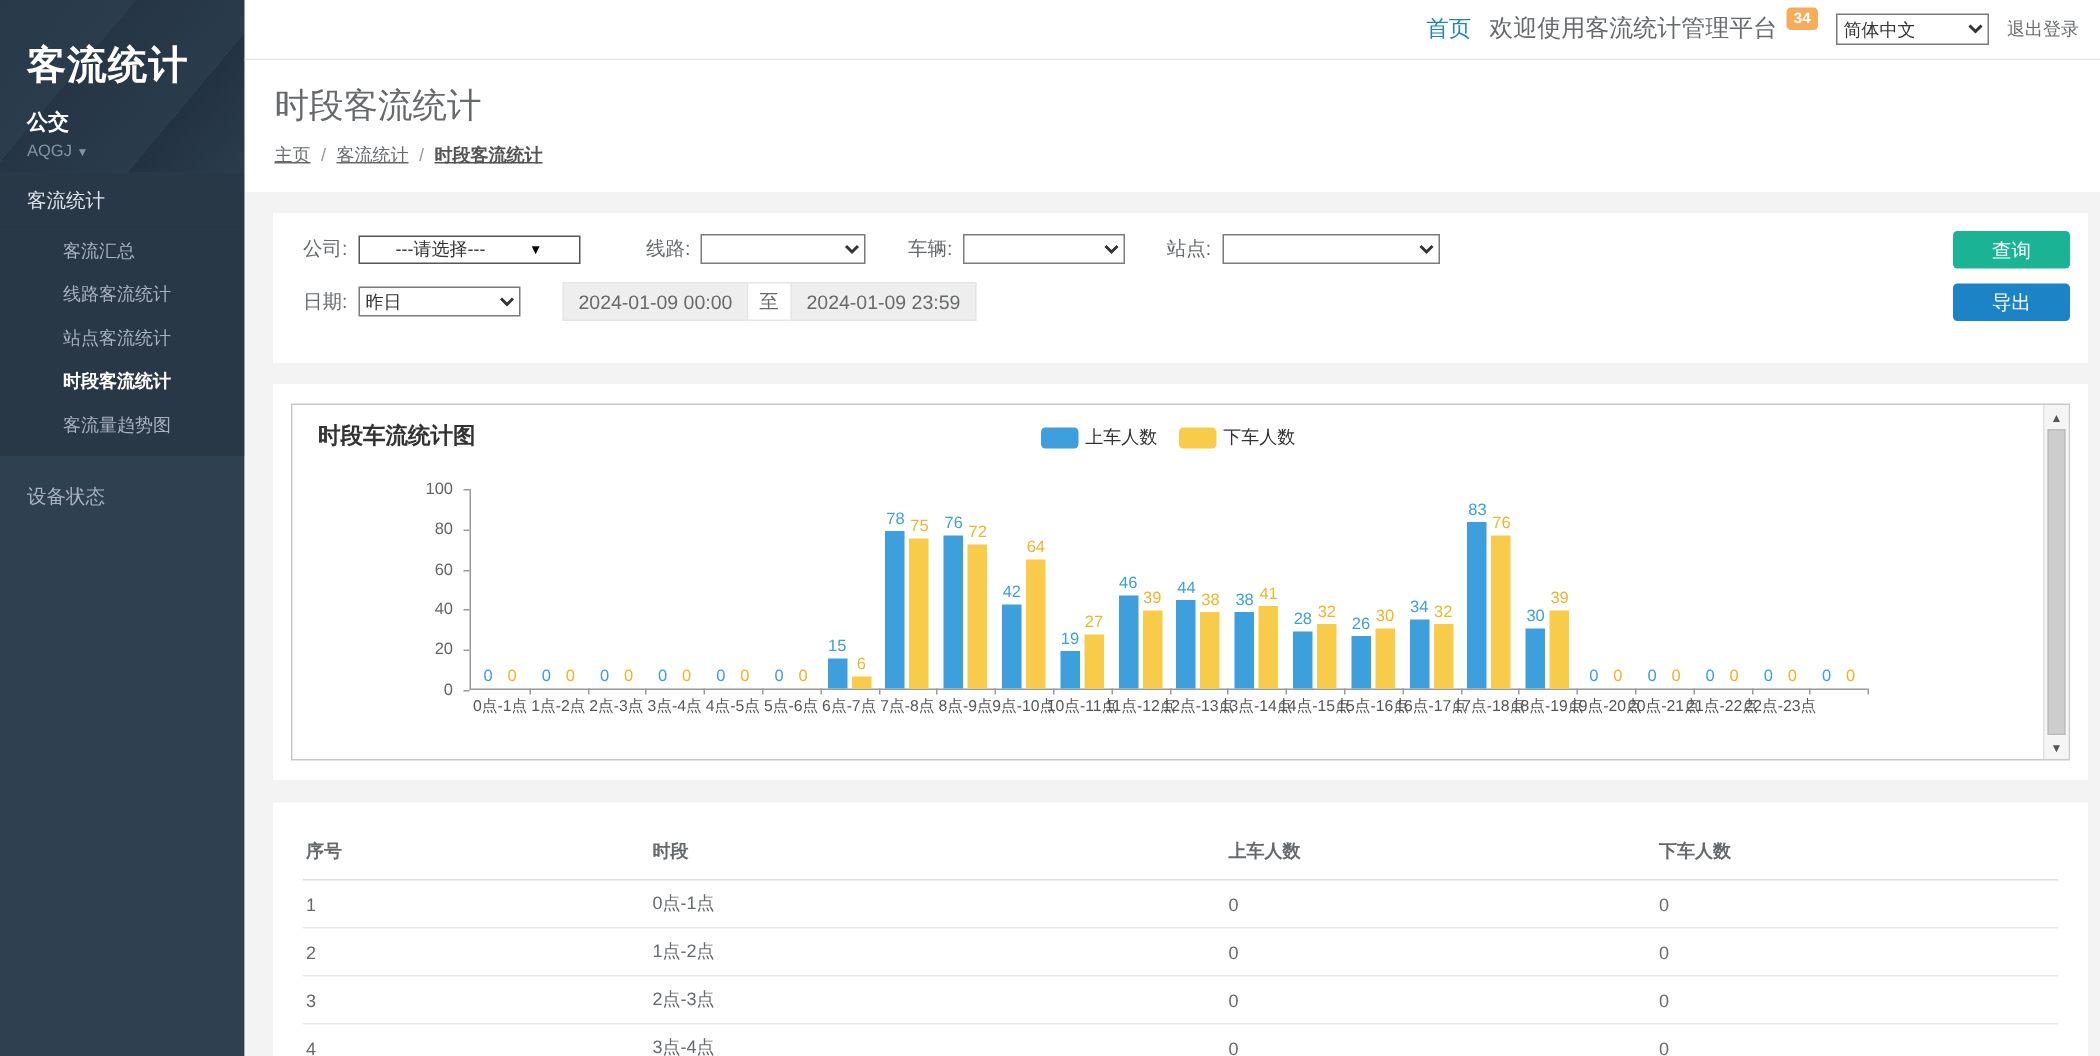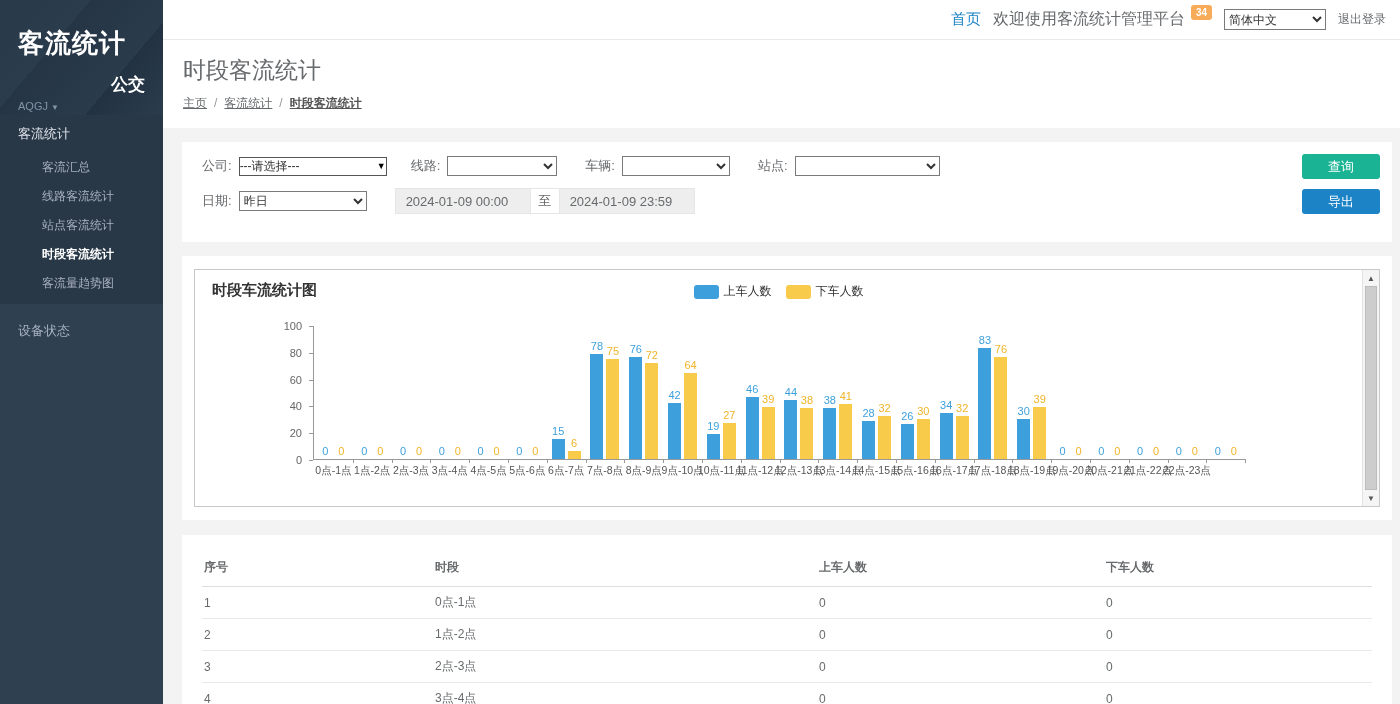--- a/index.html
+++ b/index.html
@@ -8,21 +8,21 @@
 
   
   .app { display:flex; width:1400px; height:704px; }
   .sidebar { width:163px; min-width:163px; height:704px; background:#2f4050; overflow:hidden; }
   .main { flex:1; display:flex; flex-direction:column; height:704px; overflow:hidden; }
 
   
   .side-header { padding:26px 18px 16px 18px; height:115px;
     background:linear-gradient(130deg,#28394a 0%,#2b3c4d 35%,#253546 35%,#2a3b4c 70%,#223243 70%,#2b3c4d 100%); }
   .side-title { color:#ffffff; font-size:26px; font-weight:bold; letter-spacing:1px; }
-  .side-org { color:#ffffff; font-size:17px; font-weight:bold; margin-top:12px;text-align:right; }
+  .side-org { color:#ffffff; font-size:14px; font-weight:bold; margin-top:12px; }
   .side-user { color:#8095a8; font-size:11px; margin-top:4px; }
   .side-user .caret { font-size:8px; color:#8095a8; }
   .nav-item { padding:10px 18px; color:#a7b1c2; font-size:13px; cursor:pointer; }
   .nav-item.active-section { background:#293846; color:#dfe4ed; }
   .submenu { background:#293846; padding-bottom:6px; }
   .submenu .subitem { padding:6px 10px 6px 42px; color:#a7b1c2; font-size:12px; cursor:pointer; white-space:nowrap; }
   .submenu .subitem.active { color:#ffffff; font-weight:bold; }
   .nav-item.spaced { margin-top:8px; }
 
   
@@ -47,28 +47,28 @@
   
   .content { flex:1; background:#f3f3f4; padding:14px 8px 0 19px; overflow:hidden; }
   .card { background:#ffffff; }
 
   
   .filter-card { padding:14px 20px 16px 20px; position:relative; }
   .filter-row { display:flex; align-items:center; margin-bottom:12px; }
   .filter-row:last-child { margin-bottom:0; }
   .f-label { font-size:13px; color:#676a6c; margin-right:7px; }
   .custom-select { width:148px; height:19px; border:1px solid #555; background:#fff;
-    font-size:12px; color:#333; display:flex; align-items:center; padding:0 0; margin-right:24px; cursor:pointer; }
+    font-size:12px; color:#333; display:flex; align-items:center; padding:0 24px; margin-right:44px; cursor:pointer; }
   .custom-select .txt { flex:1; }
   .custom-select .tri { font-size:9px; color:#000; }
   select.plain { height:20px; border:1px solid #7a7a7a; background:#fff; font-size:12px;
     color:#333; font-family:inherit; margin-right:28px; }
   .sel-line { width:110px; } .sel-vehicle { width:108px; } .sel-station { width:145px; }
-  .sel-preset { width:128px; height:26px; margin-right:6px; }
-  .date-input { width:136px; height:26px; background:#eeeeee; border:1px solid #e5e6e7;
+  .sel-preset { width:108px; height:26px; margin-right:6px; }
+  .date-input { width:124px; height:26px; background:#eeeeee; border:1px solid #e5e6e7;
     color:#676a6c; font-size:13px; padding:0 10px; font-family:inherit; }
   .to-box { width:28px; height:26px; border:1px solid #e5e6e7; border-left:none; border-right:none;
     background:#fff; display:flex; align-items:center; justify-content:center; font-size:13px; color:#676a6c; }
   .btn { position:absolute; right:12px; width:78px; height:25px; border:none; border-radius:3px;
     color:#fff; font-size:13px; cursor:pointer; font-family:inherit; }
   .btn-query { top:12px; background:#1ab394; }
   .btn-export { top:47px; background:#1c84c6; }
 
   
   .chart-card { margin-top:14px; padding:13px 12px; }

